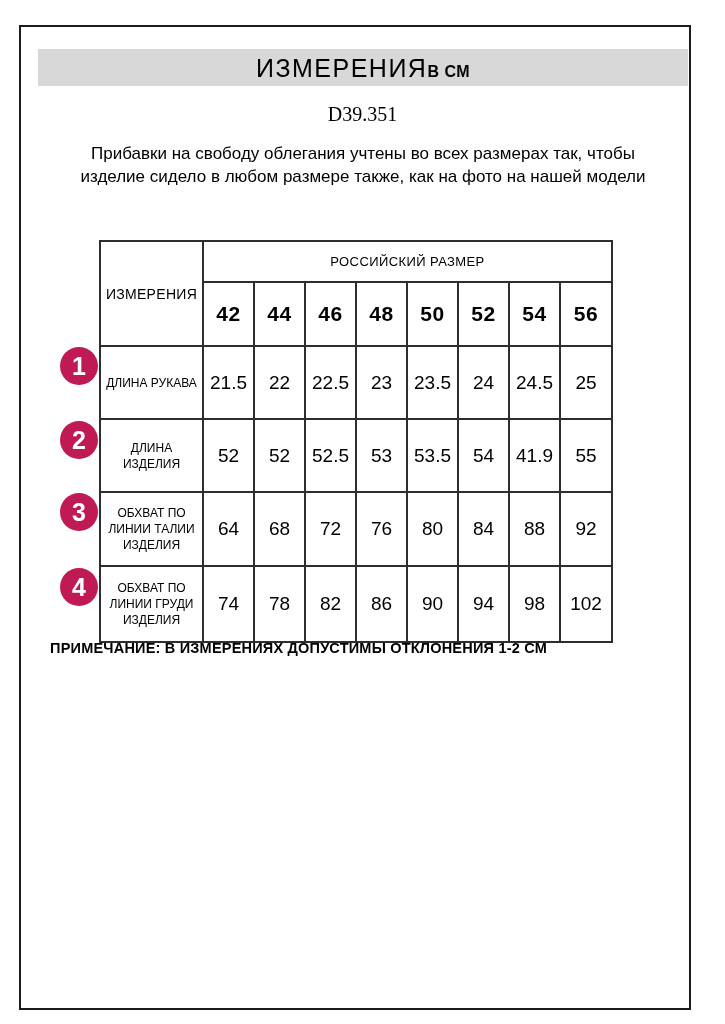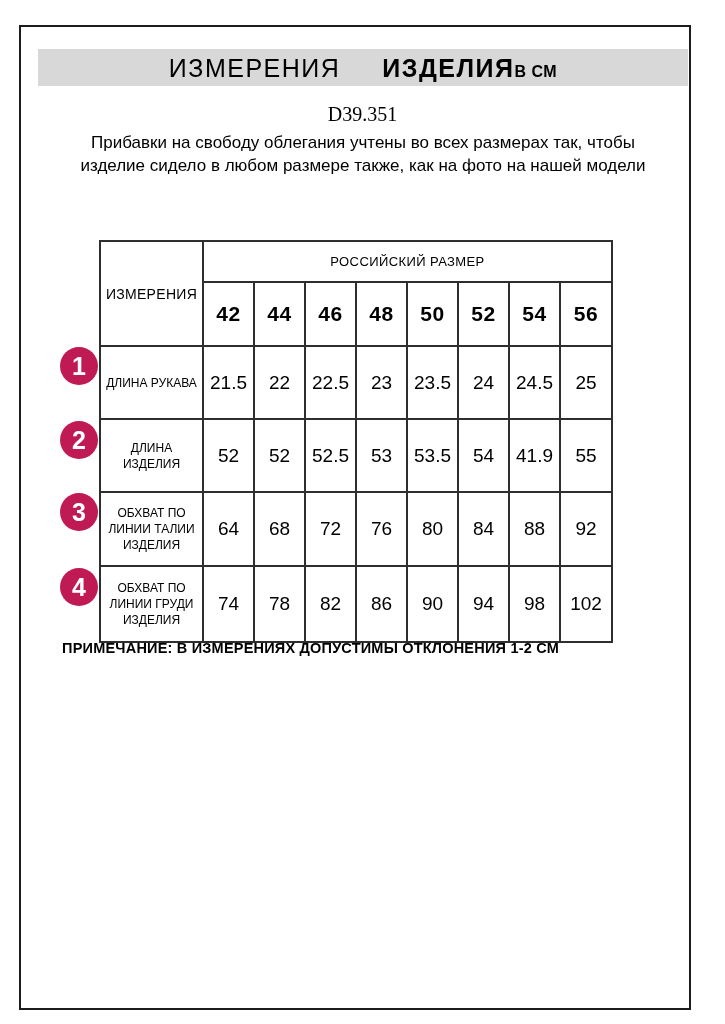--- a/index.html
+++ b/index.html
@@ -25,21 +25,21 @@
     padding-top: 5px; box-sizing: border-box;
   }
   .title-main   { font-size: 25px; letter-spacing: 1.5px; }
   .title-bold   { font-size: 25px; font-weight: bold; letter-spacing: 1.5px; margin-left: 42px; }
   .title-unit   { font-size: 16px; font-weight: bold; letter-spacing: 0.5px; }
   .model-code {
     position: absolute; top: 103px; left: 0; width: 725px;
     text-align: center; font-size: 20px; font-family: Liberation Serif, serif;
   }
   .description {
-    position: absolute; top: 131px; left: 72px; width: 582px;
+    position: absolute; top: 142px; left: 72px; width: 582px;
     text-align: center; font-size: 17px; line-height: 23px;
   }
   table.size-table {
     position: absolute; left: 99px; top: 240px;
     border-collapse: collapse; table-layout: fixed;
     width: 512px;
   }
   table.size-table td {
     border: 2px solid var(--grid, #2e2e2e);
     text-align: center; vertical-align: middle;
@@ -59,33 +59,32 @@
     width: 38px; height: 38px; border-radius: 50%;
     background: var(--badge, #c01a55);
     color: #fff; font-size: 25px; font-weight: bold;
     display: flex; align-items: center; justify-content: center;
   }
   .badge-1 { top: 347px; }
   .badge-2 { top: 421px; }
   .badge-3 { top: 493px; }
   .badge-4 { top: 568px; }
   .note {
-    position: absolute; top: 640px; left: 12px; width: 597px;
+    position: absolute; top: 640px; left: 0; width: 597px;
     text-align: center; font-size: 14.5px; font-weight: bold;
     letter-spacing: 0.2px;
   }
 </style>
 </head>
 <body>
 
 <div class="page-border"></div>
 
 <div class="title-bar">
   <span class="title-main">ИЗМЕРЕНИЯ</span>
-  <span class="title-bold">ИЗДЕЛИЯ</span>
   <span class="title-unit">В СМ</span>
 </div>
 
 <div class="model-code">D39.351</div>
 
 <div class="description">Прибавки на свободу облегания учтены во всех размерах так, чтобы изделие сидело в любом размере также, как на фото на нашей модели</div>
 
 <table class="size-table">
   <colgroup>
     <col style="width:103px">

